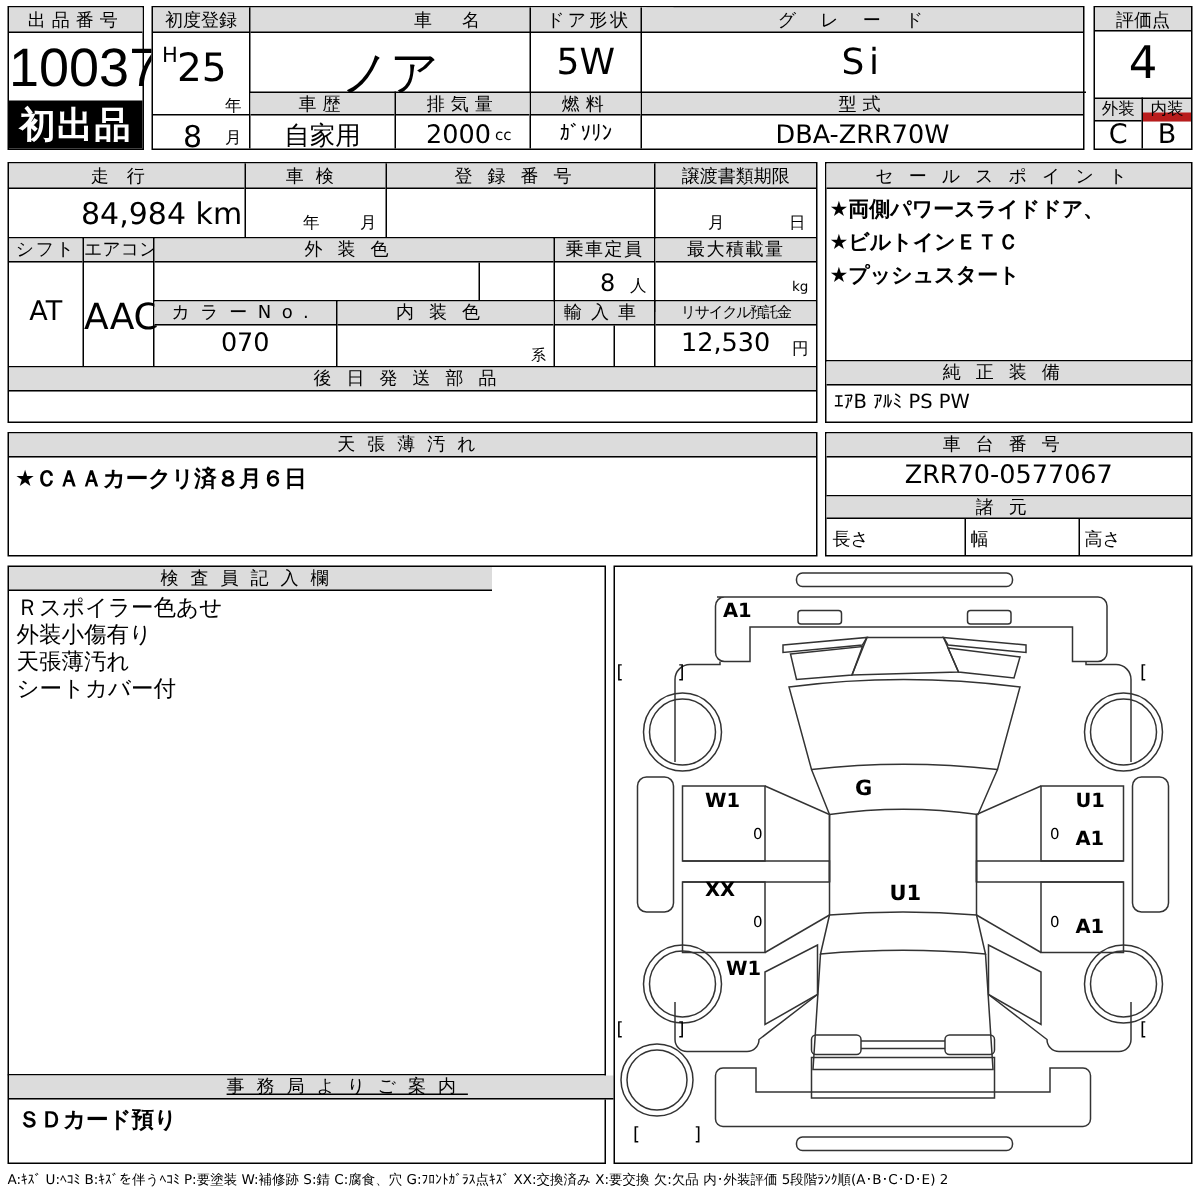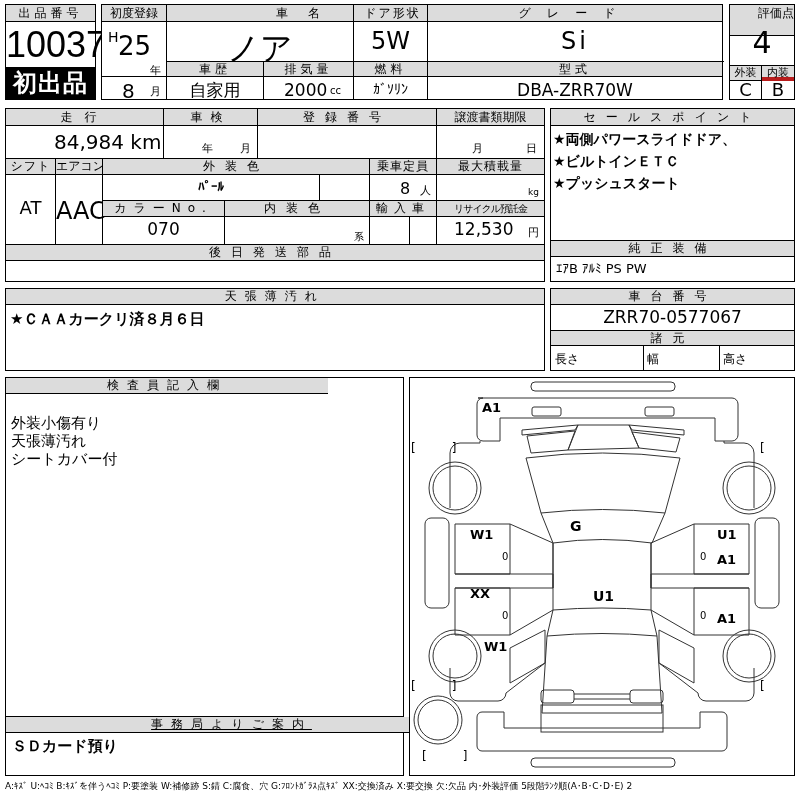--- a/index.html
+++ b/index.html
@@ -55,25 +55,25 @@
   <div class="hd" style="left:326px;top:57px;width:294px;height:15px;line-height:14px;">型式</div>
   <div class="vl" style="left:161px;top:56px;height:38px;"></div>
   <div class="cell c" style="left:65px;top:74px;width:96px;font-size:17px;">自家用</div>
   <div class="cell" style="left:182px;top:75px;font-size:17px;">2000</div>
   <div class="cell" style="left:228px;top:80px;font-size:10px;">cc</div>
   <div class="cell c" style="left:252px;top:76px;width:73px;font-size:14px;">ｶﾞｿﾘﾝ</div>
   <div class="cell c" style="left:326px;top:75px;width:294px;font-size:17px;">DBA-ZRR70W</div>
 </div>
 
 <div class="box" style="left:729px;top:4px;width:66px;height:96px;">
-  <div class="hd" style="left:0;top:0;width:64px;height:31px;letter-spacing:0;text-align:right;">評価点</div>
+  <div class="hd" style="left:0;top:0;width:64px;height:16px;letter-spacing:0;">評価点</div>
   <div class="cell c" style="left:0;top:20px;width:64px;font-size:30px;">4</div>
   <div class="hl" style="left:0;top:60px;width:64px;"></div>
   <div class="cell c" style="left:0;top:61px;width:31px;font-size:11px;background:#dcdcdc;border-bottom:1px solid #000;height:15px;line-height:14px;">外装</div>
-  <div class="cell c" style="left:32px;top:61px;width:32px;font-size:11px;background:#dcdcdc;border-bottom:4px solid #b91c1c;height:15px;line-height:14px;">内装</div>
+  <div class="cell c" style="left:32px;top:61px;width:32px;font-size:11px;background:#dcdcdc;border-bottom:6px solid #b91c1c;height:15px;line-height:14px;">内装</div>
   <div class="vl" style="left:31px;top:60px;height:34px;"></div>
   <div class="cell c" style="left:0;top:74px;width:31px;font-size:18px;">C</div>
   <div class="cell c" style="left:32px;top:74px;width:32px;font-size:18px;">B</div>
 </div>
 
 <div class="box" style="left:5px;top:108px;width:540px;height:174px;">
 
   <div class="hd" style="left:0;top:0;width:157px;height:17px;letter-spacing:12px;">走行</div>
   <div class="hd" style="left:158px;top:0;width:93px;height:17px;letter-spacing:8px;">車検</div>
   <div class="hd" style="left:252px;top:0;width:178px;height:17px;letter-spacing:10px;">登録番号</div>
@@ -95,21 +95,20 @@
   <div class="hd" style="left:97px;top:50px;width:266px;height:16px;line-height:15px;letter-spacing:10px;">外装色</div>
   <div class="hd" style="left:364px;top:50px;width:66px;height:16px;line-height:15px;letter-spacing:1px;">乗車定員</div>
   <div class="hd" style="left:431px;top:50px;width:107px;height:16px;line-height:15px;letter-spacing:1px;">最大積載量</div>
   <div class="vl" style="left:49px;top:49px;height:86px;"></div>
   <div class="vl" style="left:96px;top:49px;height:86px;"></div>
   <div class="vl" style="left:363px;top:49px;height:86px;"></div>
   <div class="vl" style="left:313px;top:66px;height:25px;"></div>
 
   <div class="cell c" style="left:0;top:88px;width:49px;font-size:18px;">AT</div>
   <div class="cell c" style="left:50px;top:88px;width:46px;font-size:24px;">AAC</div>
-  <div class="cell c bold" style="left:97px;top:70px;width:216px;font-size:13px;">ﾊﾟｰﾙ</div>
   <div class="cell" style="left:394px;top:70px;font-size:16px;">8</div>
   <div class="cell" style="left:414px;top:74px;font-size:11px;">人</div>
   <div class="cell" style="left:522px;top:78px;font-size:9px;">kg</div>
 
   <div class="hl" style="left:96px;top:91px;width:442px;"></div>
   <div class="hd" style="left:97px;top:92px;width:121px;height:16px;line-height:15px;letter-spacing:7px;">カラーNo.</div>
   <div class="hd" style="left:219px;top:92px;width:144px;height:16px;line-height:15px;letter-spacing:10px;">内装色</div>
   <div class="hd" style="left:364px;top:92px;width:66px;height:16px;line-height:15px;letter-spacing:6px;">輸入車</div>
   <div class="hd" style="left:431px;top:92px;width:107px;height:16px;line-height:15px;letter-spacing:-1px;font-size:10px;">リサイクル預託金</div>
   <div class="vl" style="left:218px;top:91px;height:44px;"></div>
@@ -150,20 +149,21 @@
   <div class="hd" style="left:0;top:42px;width:243px;height:15px;line-height:14px;letter-spacing:10px;">諸元</div>
   <div class="vl" style="left:92px;top:57px;height:24px;"></div>
   <div class="vl" style="left:168px;top:57px;height:24px;"></div>
   <div class="cell" style="left:4px;top:62px;font-size:12px;">長さ</div>
   <div class="cell" style="left:96px;top:62px;font-size:12px;">幅</div>
   <div class="cell" style="left:172px;top:62px;font-size:12px;">高さ</div>
 </div>
 
 <div class="box" style="left:5px;top:377px;width:399px;height:340px;">
   <div class="hd" style="left:0;top:0;width:322px;height:16px;line-height:15px;letter-spacing:8px;">検査員記入欄</div>
+  <div class="cell" style="left:5px;top:18px;font-size:15px;">Ｒスポイラー色あせ</div>
   <div class="cell" style="left:5px;top:36px;font-size:15px;">外装小傷有り</div>
   <div class="cell" style="left:5px;top:54px;font-size:15px;">天張薄汚れ</div>
   <div class="cell" style="left:5px;top:72px;font-size:15px;">シートカバー付</div>
 </div>
 
 <div class="box" style="left:5px;top:716px;width:399px;height:60px;">
   <div class="hd" style="left:0;top:0;width:451px;height:16px;line-height:15px;letter-spacing:8px;text-decoration:underline;">事務局よりご案内</div>
   <div class="cell bold" style="left:6px;top:20px;font-size:15px;">ＳＤカード預り</div>
 </div>
 

